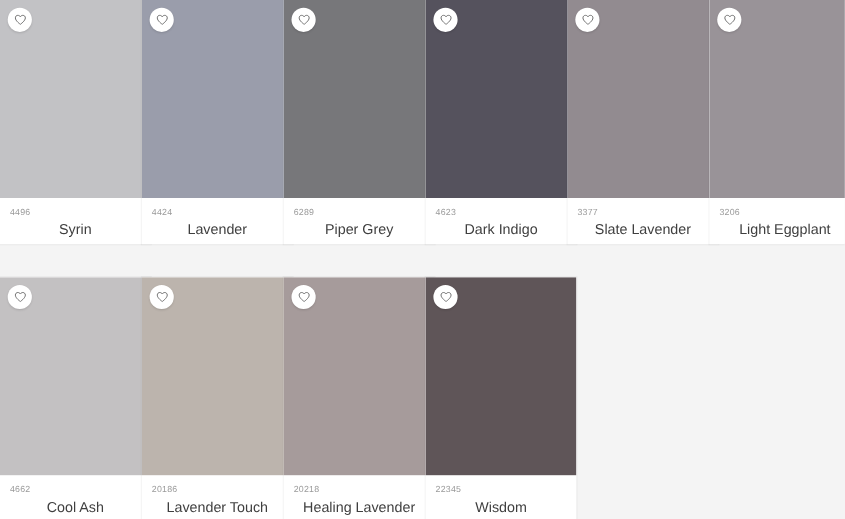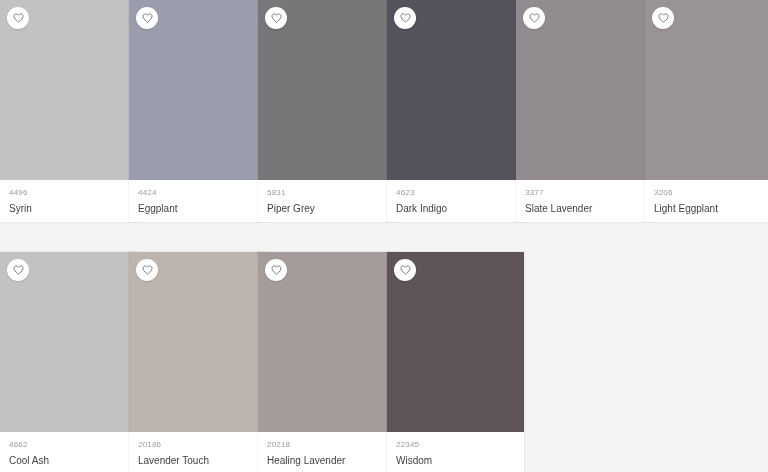--- a/index.html
+++ b/index.html
@@ -63,24 +63,25 @@
     flex: 1;
   }
   .code {
     font-size: 8px;
     line-height: 10px;
     color: #9a9a9a;
     letter-spacing: 0.2px;
     margin-bottom: 3px;
   }
   .name {
-    font-size: 10px;
+    font-size: 13px;
     line-height: 15px;
     color: #3f3f3f;
     white-space: nowrap;
+    text-align: center;
   }
 </style>
 </head>
 <body>
 
 <div id="grid">
     <div class="cell">
       <div class="card">
         <div class="swatch" style="background: rgb(194, 194, 197);">
           <div class="fav">
@@ -103,37 +104,37 @@
           <div class="fav">
             <span>
               <svg width="11" height="10" viewBox="0 0 12 11" fill="none" aria-hidden="true">
                 <path d="M6 10 C6 10 1 6.6 1 3.6 C1 2.1 2.1 1 3.5 1 C4.5 1 5.5 1.6 6 2.5 C6.5 1.6 7.5 1 8.5 1 C9.9 1 11 2.1 11 3.6 C11 6.6 6 10 6 10 Z" stroke="#6f6f6f" stroke-width="1" fill="none" stroke-linejoin="round"></path>
               </svg>
             </span>
           </div>
         </div>
         <div class="meta">
           <div class="code">4424</div>
-          <div class="name">Eggplant</div>
+          <div class="name">Lavender</div>
         </div>
       </div>
     </div>
     <div class="cell">
       <div class="card">
         <div class="swatch" style="background: rgb(119, 119, 122);">
           <div class="fav">
             <span>
               <svg width="11" height="10" viewBox="0 0 12 11" fill="none" aria-hidden="true">
                 <path d="M6 10 C6 10 1 6.6 1 3.6 C1 2.1 2.1 1 3.5 1 C4.5 1 5.5 1.6 6 2.5 C6.5 1.6 7.5 1 8.5 1 C9.9 1 11 2.1 11 3.6 C11 6.6 6 10 6 10 Z" stroke="#6f6f6f" stroke-width="1" fill="none" stroke-linejoin="round"></path>
               </svg>
             </span>
           </div>
         </div>
         <div class="meta">
-          <div class="code">5831</div>
+          <div class="code">6289</div>
           <div class="name">Piper Grey</div>
         </div>
       </div>
     </div>
     <div class="cell">
       <div class="card">
         <div class="swatch" style="background: rgb(85, 82, 93);">
           <div class="fav">
             <span>
               <svg width="11" height="10" viewBox="0 0 12 11" fill="none" aria-hidden="true">

